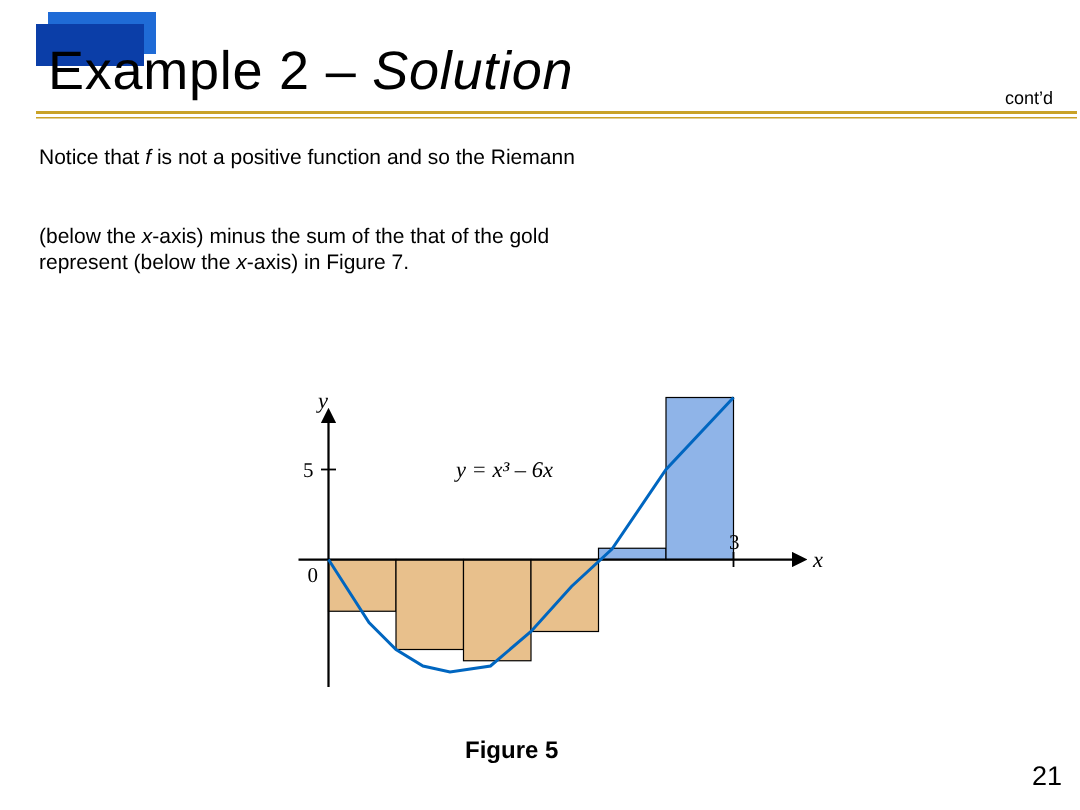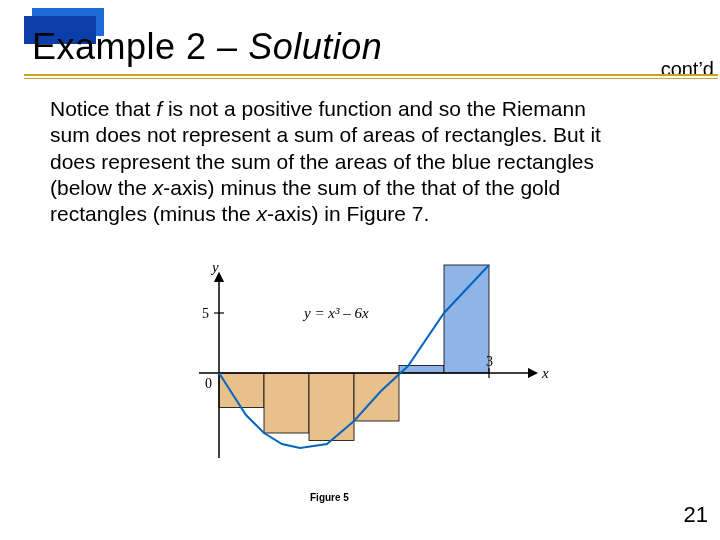--- a/index.html
+++ b/index.html
@@ -6,31 +6,31 @@
     font-family:Arial,Helvetica,sans-serif;color:#000;overflow:hidden}
   .slide{position:relative;width:720px;height:540px}
   .hdr-box{position:absolute;left:24px;top:8px}
   .hdr-box .bg{position:absolute;left:8px;top:0;width:72px;height:28px;
     background:#1f6bd6}
   .hdr-box .fg{position:absolute;left:0;top:8px;width:72px;height:28px;
     background:#0b3ea8}
   .title{position:absolute;left:32px;top:26px;font-size:36px;letter-spacing:.5px}
   .title .ex{font-weight:400}
   .title .sol{font-style:italic}
-  .contd{position:absolute;right:6px;top:58px;font-size:20px}
+  .contd{position:absolute;right:18px;top:58px;font-size:12px}
   .rule-top{position:absolute;left:24px;top:74px;height:2px;width:694px;
     background:#c9a227}
   .rule-bot{position:absolute;left:24px;top:78px;height:1px;width:694px;
     background:#c9a227}
-  .body{position:absolute;left:50px;top:96px;width:648px;font-size:21px;
+  .body{position:absolute;left:26px;top:96px;width:648px;font-size:14px;
     line-height:1.25}
   .body .it{font-style:italic}
   .fig{position:absolute;left:164px;top:258px}
-  .fig-cap{position:absolute;left:310px;top:492px;font-size:10px;font-weight:700}
-  .pagenum{position:absolute;right:12px;bottom:12px;font-size:22px}
+  .fig-cap{position:absolute;left:310px;top:492px;font-size:16px;font-weight:700}
+  .pagenum{position:absolute;right:12px;bottom:12px;font-size:18px}
 </style>
 </head>
 <body>
 <div class="slide">
 
   <div class="hdr-box">
     <div class="bg"></div>
     <div class="fg"></div>
   </div>
 
@@ -38,24 +38,24 @@
     <span class="ex">Example 2 – </span><span class="sol">Solution</span>
   </div>
 
   <div class="contd">cont’d</div>
 
   <div class="rule-top"></div>
   <div class="rule-bot"></div>
 
   <div class="body">
     <span>Notice that </span><span class="it">f</span><span> is not a positive function and so the Riemann</span><br>
-    <span>sum does not represent a sum of areas of rectangles. But it</span><br>
-    <span>does represent the sum of the areas of the blue rectangles</span><br>
+    <br>
+    <br>
     <span>(below the </span><span class="it">x</span><span>-axis) minus the sum of the that of the gold</span><br>
-    <span>rectangles (minus the </span><span class="it">x</span><span>-axis) in Figure 7.</span>
+    <span>represent (below the </span><span class="it">x</span><span>-axis) in Figure 7.</span>
   </div>
 
   <svg class="fig" width="400" height="230" viewBox="0 0 400 230">
 
     <defs>
       <marker id="arr" viewBox="0 0 10 10" refX="6" refY="5" markerWidth="7" markerHeight="7" orient="auto">
         <path d="M0,0 L10,5 L0,10 z" fill="#000"></path>
       </marker>
     </defs>
 

